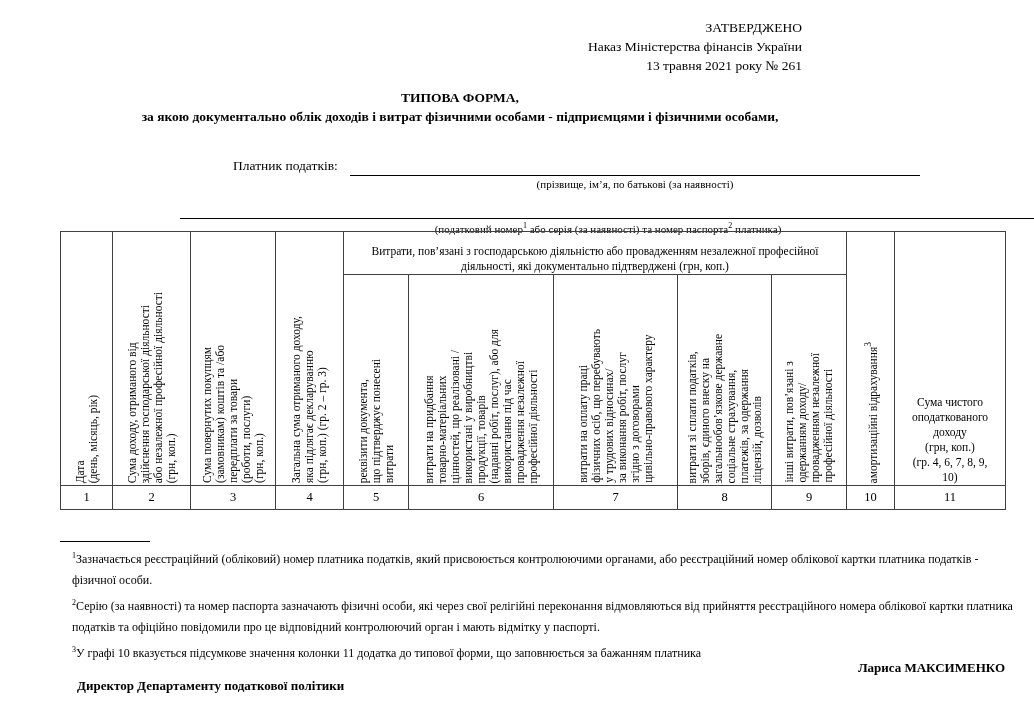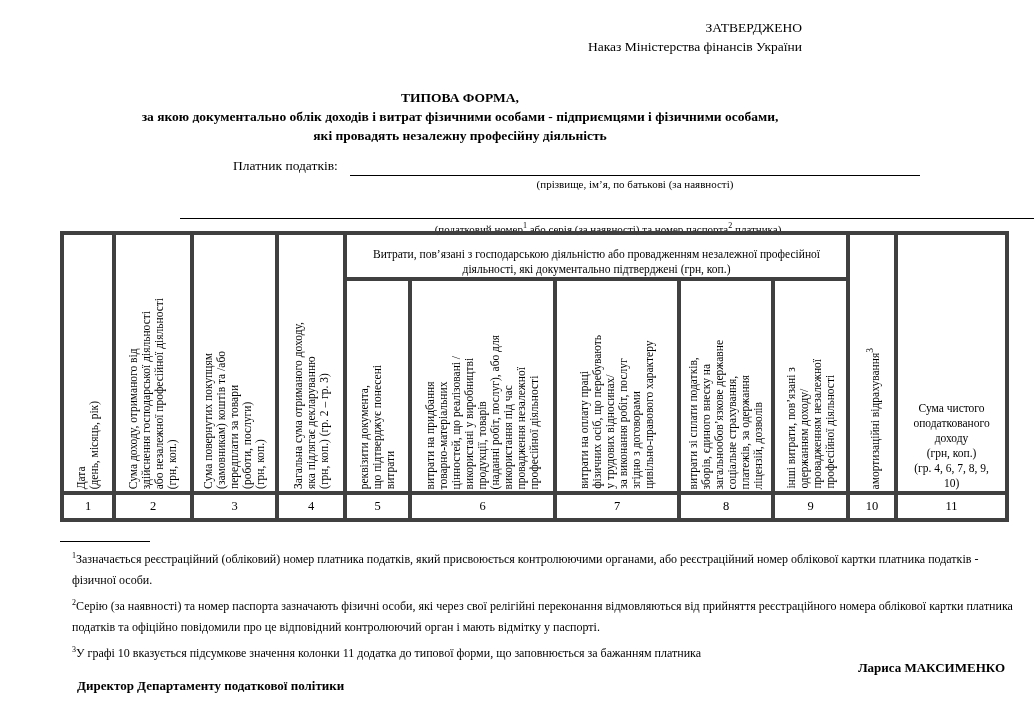--- a/index.html
+++ b/index.html
@@ -73,21 +73,21 @@
   
   table.form {
     position: absolute;
     left: 60px;
     top: 231px;
     border-collapse: collapse;
     table-layout: fixed;
     width: 945px;
   }
   table.form td {
-    border: 4px solid #404040;
+    border: 1px solid #404040;
     padding: 0;
     vertical-align: bottom;
     text-align: center;
     font-size: 11.5px;
   }
   td.grouphdr {
     vertical-align: middle;
     padding: 4px 6px;
     line-height: 15px;
     font-size: 12.5px;
@@ -153,26 +153,26 @@
   }
   .sig-left { padding-left: 17px; margin-top: 18px; }
   .sig-right { padding-right: 2px; }
 </style>
 </head>
 <body>
 
 <div class="approval">
   <div>ЗАТВЕРДЖЕНО</div>
   <div>Наказ Міністерства фінансів України</div>
+  <div>13 травня 2021 року № 261</div>
 </div>
 
 <div class="title-block">
   <div>ТИПОВА ФОРМА,</div>
   <div>за якою документально облік доходів і витрат фізичними особами - підприємцями і фізичними особами,</div>
-  <div>які провадять незалежну професійну діяльність</div>
 </div>
 
 <div class="payer-row">
   <span class="payer-label">Платник податків:</span>
   <span class="rule rule-1"></span>
   <span class="caption caption-1">(прізвище, ім’я, по батькові (за наявності)</span>
   <span class="rule rule-2"></span>
   <span class="caption caption-2"><span>(податковий номер</span><sup>1</sup><span> або серія (за наявності) та номер паспорта</span><sup>2</sup><span> платника)</span></span>
 </div>
 

